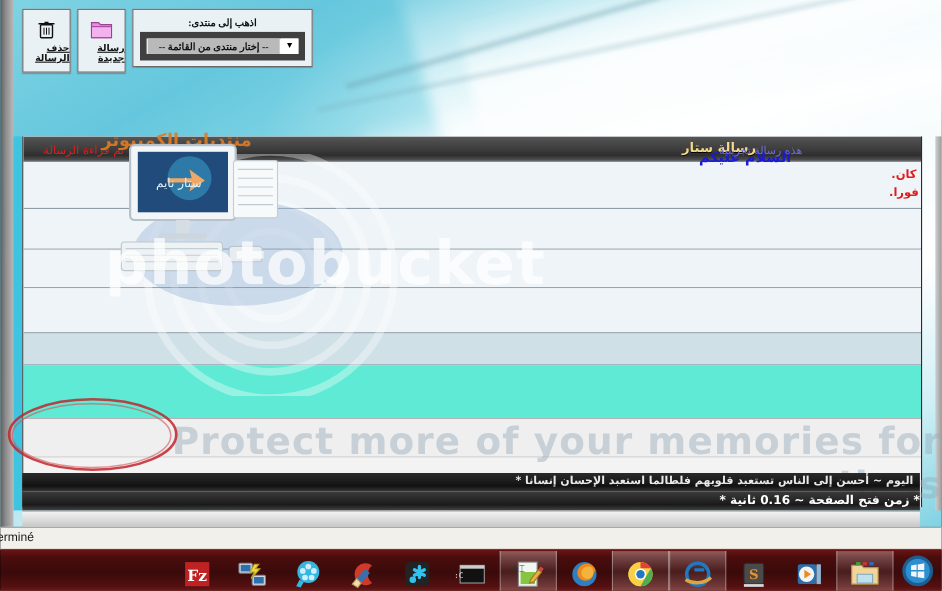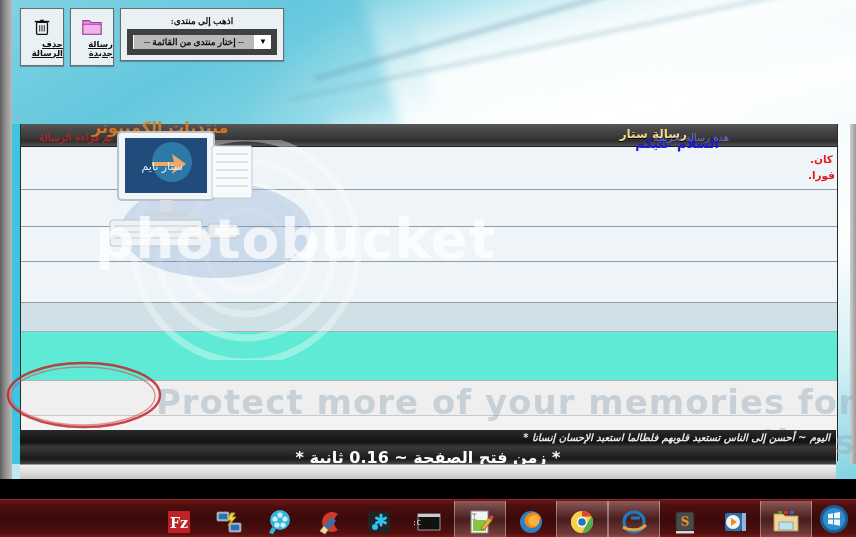--- a/index.html
+++ b/index.html
@@ -104,27 +104,27 @@
   .quotetxt{position:absolute;right:108px;top:8px;color:#6c6cd8;font-size:10px;}
   .readtxt{position:absolute;right:auto;left:18px;top:7px;color:#e21b1b;font-size:10.5px;}
 
   
   #footer{position:absolute;left:20px;top:430px;width:816px;height:34px;}
   .fbar1{
     height:17px;
     background:linear-gradient(180deg,#2a2a2a 0%,#1d1d1d 40%,#111 70%,#3a3a3a 100%);
     position:relative;
   }
-  .fbar1 .t{position:absolute;right:6px;top:2px;color:#e9e9e9;font-size:10px;font-weight:bold;white-space:nowrap;font-style:italic;}
+  .fbar1 .t{position:absolute;right:6px;top:2px;color:#e9e9e9;font-size:10px;font-weight:bold;white-space:nowrap;}
   .fbar2{
     height:17px;
     background:linear-gradient(180deg,#3a3a3a 0%,#2a2a2a 35%,#1a1a1a 70%,#444 100%);
     position:relative;
   }
-  .fbar2 .t{position:absolute;left:0;right:0;top:1px;text-align:center;color:#ffffff;font-size:16px;font-weight:bold;}
+  .fbar2 .t{position:absolute;left:0;right:0;top:1px;color:#ffffff;font-size:11px;font-weight:bold;}
 
   
   #underbar{position:absolute;left:20px;top:464px;width:816px;height:15px;
     background:linear-gradient(180deg,#f2f2f2 0%,#d7d7d7 60%,#c3c3c3 100%);
     border-top:1px solid #999;}
 
   
   .rail-cyan{position:absolute;left:12px;top:124px;width:8px;height:340px;background:#3cc4e0;}
   .rail-grey{position:absolute;left:0px;top:0px;width:12px;height:479px;
     background:linear-gradient(90deg,#5d5d5d 0%,#8b8b8b 40%,#b9b9b9 100%);}
@@ -291,20 +291,23 @@
       <div class="fbar1">
         <div class="t">اليوم ~ أحسن إلى الناس تستعبد قلوبهم فلطالما استعبد الإحسان إنسانا *</div>
       </div>
       <div class="fbar2">
         <div class="t">* زمن فتح الصفحة ~ 0.16 ثانية *</div>
       </div>
     </div>
     <div id="underbar"></div>
   </div>
 
+  <div id="statusbar">
+    <div class="st">erminé</div>
+  </div>
 
   <div id="taskbar">
 
     <div id="startorb">
       <svg width="30" height="30" viewBox="0 0 30 30">
         <circle cx="15" cy="15" r="14" fill="#1d5d8f"></circle>
         <circle cx="15" cy="15" r="11" fill="#2d8fd0"></circle>
         <g>
           <path d="M9 10l5-.8v5H9z" fill="#f2f6f9"></path>
           <path d="M15 9.1l6-1v6.1h-6z" fill="#f2f6f9"></path>

